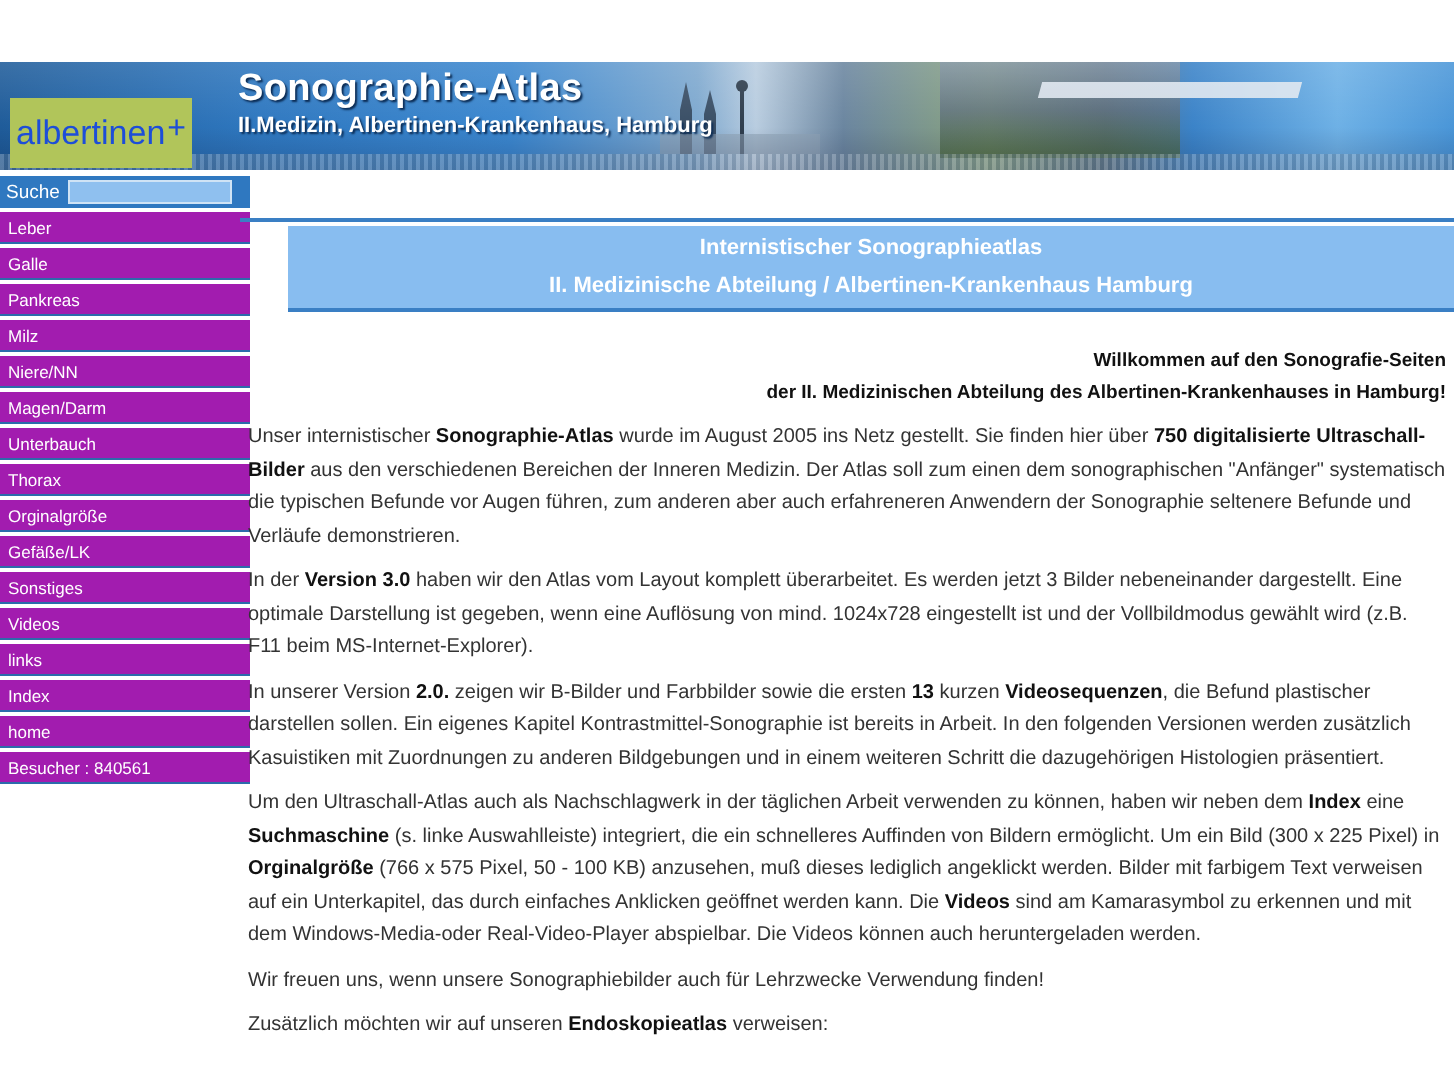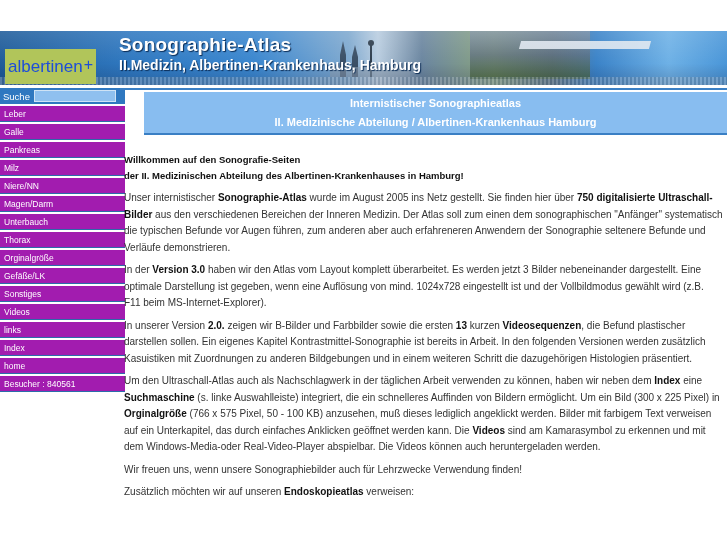--- a/index.html
+++ b/index.html
@@ -11,48 +11,48 @@
             background: linear-gradient(90deg, #1f5c9a 0%, #2f78c0 18%, #3b87cf 35%, #7fa9cf 48%, #b9cde0 52%, #6b86a0 58%, #8ba57e 68%, #566f7f 76%, #3b83c8 82%, #6eb1e6 92%, #4a96d8 100%);
             overflow:hidden; }
   .banner .sky { position:absolute; left:0; top:0; width:727px; height:54px;
                  background: linear-gradient(180deg, rgba(255,255,255,0.12) 0%, rgba(0,0,0,0) 60%, rgba(0,0,30,0.18) 100%); }
   .logo { position:absolute; left:5px; top:18px; width:91px; height:35px; background:#b1c55a;
           color:#1d4ed8; font-size:17px; line-height:35px; padding-left:3px; box-sizing:border-box; }
   .logo .cross { position:absolute; right:3px; top:-2px; font-size:16px; }
   .banner-title { position:absolute; left:119px; top:3px; color:#ffffff; font-weight:bold;
                   font-size:19px; text-shadow:1px 1px 1px #0b2c55; letter-spacing:0.2px; }
   .banner-sub { position:absolute; left:119px; top:26px; color:#ffffff; font-weight:bold;
-                font-size:14px; text-shadow:1px 1px 1px #0b2c55; }
+                font-size:11px; text-shadow:1px 1px 1px #0b2c55; }
   .skyline { position:absolute; left:330px; top:6px; width:80px; height:40px; }
   .building { position:absolute; left:470px; top:0; width:120px; height:48px;
               background:linear-gradient(180deg,#7d8fa3 0%,#5c6d7c 50%,#4c6a3f 100%); opacity:0.75; }
   .canopy { position:absolute; left:520px; top:10px; width:130px; height:8px; background:#dfe7ef; transform:skewX(-15deg); opacity:0.9;}
   .railing { position:absolute; left:0; top:46px; width:727px; height:8px;
              background:repeating-linear-gradient(90deg,#c7d3de 0 2px,#6c8297 2px 4px); opacity:0.35; }
 
   
   .sidebar { position:absolute; left:0; top:88px; width:125px; }
   .search-row { height:16px; background:#2f78c0; display:flex; align-items:center; margin-bottom:2px; }
   .search-label { color:#ffffff; font-size:9.5px; padding-left:3px; width:28px; }
   .search-input { width:82px; height:12px; border:1px solid #cfe3f5; background:#8fc0ef; margin-left:3px; padding:0; box-sizing:border-box; }
   .nav-item { height:16px; background:#a21caf; color:#ffffff; font-size:8.5px; line-height:16px;
               padding-left:4px; margin-bottom:2px; box-sizing:border-box; border-bottom:1px solid #2c6bab; cursor:pointer; }
   .nav-item.visitor { font-size:8.5px; }
 
   
   .main { position:absolute; left:120px; top:88px; width:607px; }
   .breadcrumb { color:#3a7fc4; font-size:9.5px; height:14px; line-height:14px; }
-  .header-box { margin-top:0; border-top:2px solid #3a7fc4; padding-top:2px;padding-left:24px; }
+  .header-box { margin-top:21px; border-top:2px solid #3a7fc4; padding-top:2px;padding-left:24px; }
   .header-inner { background:#88bdf0; border-bottom:2px solid #3a7fc4; height:41px; text-align:center;
                   color:#ffffff; font-weight:bold; font-size:11px; }
   .header-inner div { line-height:19px; }
   .header-inner .l1 { padding-top:2px; }
 
   .content { padding:0 4px; font-size:10px; line-height:16.5px; color:#333333; }
-  .welcome { text-align:left; font-weight:bold; font-size:9.5px; line-height:16px; margin-top:17px; color:#111; }
+  .welcome { text-align:right; font-weight:bold; font-size:9.5px; line-height:16px; margin-top:17px; color:#111; }
   .content p { margin:6px 0 0 0; }
   .content b { color:#111; }
   .endo-link { text-align:center; margin-top:10px; font-size:12.5px; font-weight:bold; color:#2f7bbf; }
 </style>
 </head>
 <body>
 
 <div class="banner">
   <div class="building"></div>
   <div class="canopy"></div>

